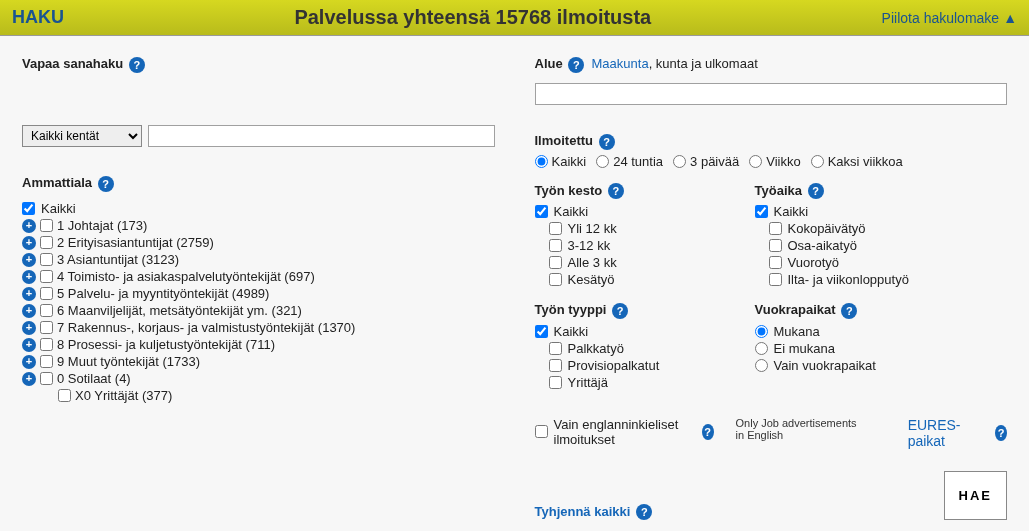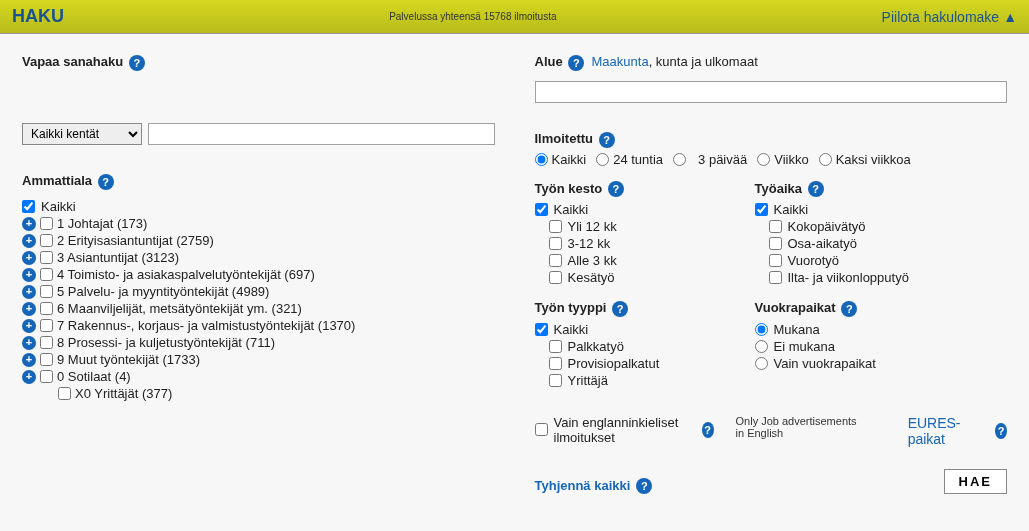--- a/index.html
+++ b/index.html
@@ -3,21 +3,21 @@
 <meta charset="utf-8">
 <style>
 * { box-sizing: border-box; margin: 0; padding: 0; }
 body { font-family: Arial, Helvetica, sans-serif; font-size: 13px; background: #f7f7f7; color: #222; }
 .banner {
   background: linear-gradient(#d6d820, #b8bb1b);
   display: flex; align-items: center; justify-content: space-between;
   padding: 6px 12px; border-bottom: 1px solid #999;
 }
 .banner-left { color: #1a5490; font-weight: bold; font-size: 18px; }
-.banner-center { font-size: 10px; color: #333; }
+.banner-center { font-size: 20px; color: #333; font-weight: bold; }
 .banner-right { color: #1a5490; font-size: 14px; cursor: pointer; }
 .banner-right .tri { margin-left: 4px; }
 .main { display: flex; padding: 20px 22px 12px 22px; gap: 40px; }
 .col { flex: 1; }
 .section-title { font-weight: bold; margin-bottom: 6px; display: inline-block; }
 .help-icon {
   display: inline-flex; align-items: center; justify-content: center;
   width: 16px; height: 16px; border-radius: 50%;
   background: #1566b8; color: #fff; font-size: 11px; font-weight: bold;
   margin-left: 2px; cursor: pointer; vertical-align: middle;
@@ -51,21 +51,21 @@
 .two-col { display: flex; gap: 60px; }
 .subcol { min-width: 160px; }
 .english-block { margin-top: 12px; display: flex; gap: 40px; align-items: flex-start; justify-content: space-between; }
 .english-left { display: flex; flex-direction: row; gap: 2px; }
 .english-left .line1 { display: flex; align-items: center; gap: 6px; }
 .english-sub { font-size: 11px; color: #333; margin-left: 20px; }
 .eures { color: #1566b8; font-size: 14px; display: flex; align-items: center; gap: 19px; }
 .bottom-row { display: flex; justify-content: space-between; align-items: flex-end; margin-top: 22px; }
 .clear-link { color: #1566b8; font-weight: bold; display: flex; align-items: center; gap: 4px; cursor: pointer; }
 .hae-btn {
-  background: #fff; border: 1px solid #888; padding: 4px 14px;
+  background: #fff; border: 1px solid #888; padding: 16px 14px;
   font-weight: bold; letter-spacing: 2px; font-size: 13px; cursor: pointer;
   font-family: inherit;
 }
 .kaikki-first { display:flex; align-items:center; gap:6px; padding:1px 0; }
 </style>
 </head>
 <body>
 
 <div class="banner">
   <div class="banner-left">HAKU</div>
@@ -175,21 +175,21 @@
       </div>
       <div class="radio-row" id="ilmoitettu-radios">
           <span style="display: inline-flex; align-items: center; gap: 4px;">
             <input type="radio" name="ilm" checked="" style="">
             <label>Kaikki</label>
           </span>
           <span style="display: inline-flex; align-items: center; gap: 4px;">
             <input type="radio" name="ilm" style="">
             <label>24 tuntia</label>
           </span>
-          <span style="display: inline-flex; align-items: center; gap: 12px;">
+          <span style="display: inline-flex; align-items: center; gap: 4px;">
             <input type="radio" name="ilm" style="">
             <label>3 päivää</label>
           </span>
           <span style="display: inline-flex; align-items: center; gap: 4px;">
             <input type="radio" name="ilm" style="">
             <label>Viikko</label>
           </span>
           <span style="display: inline-flex; align-items: center; gap: 4px;">
             <input type="radio" name="ilm" style="">
             <label>Kaksi viikkoa</label>

